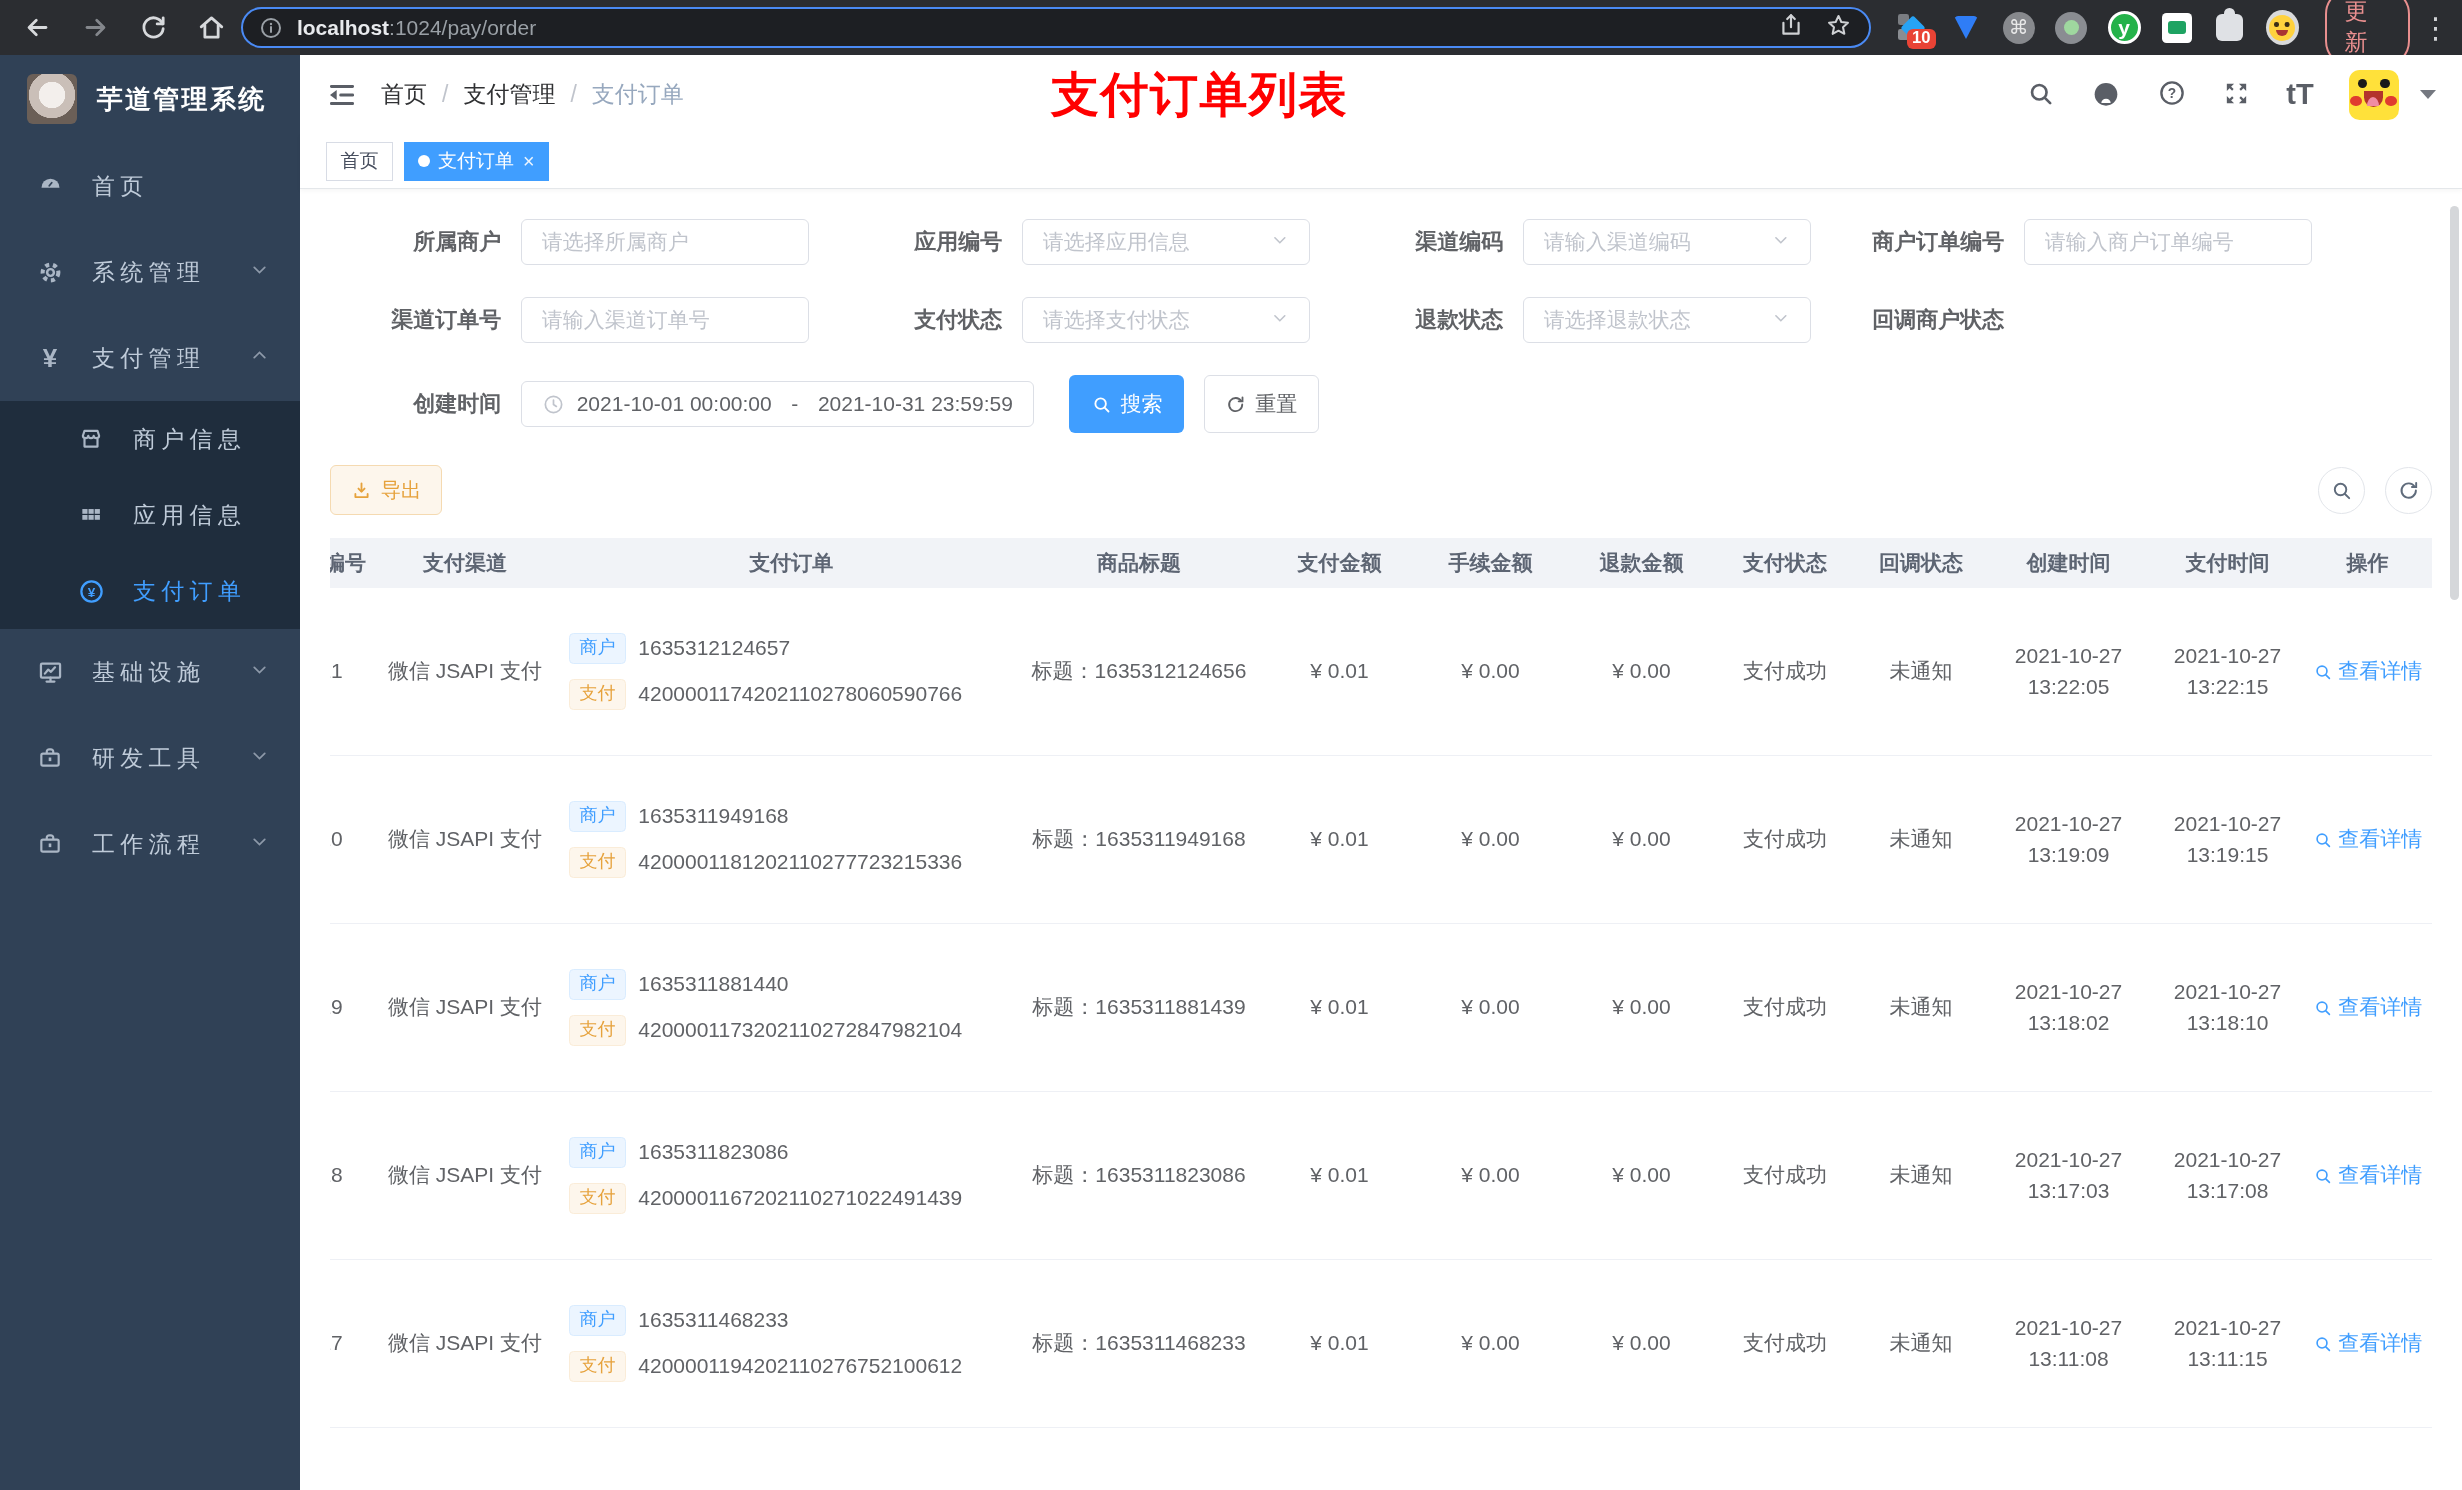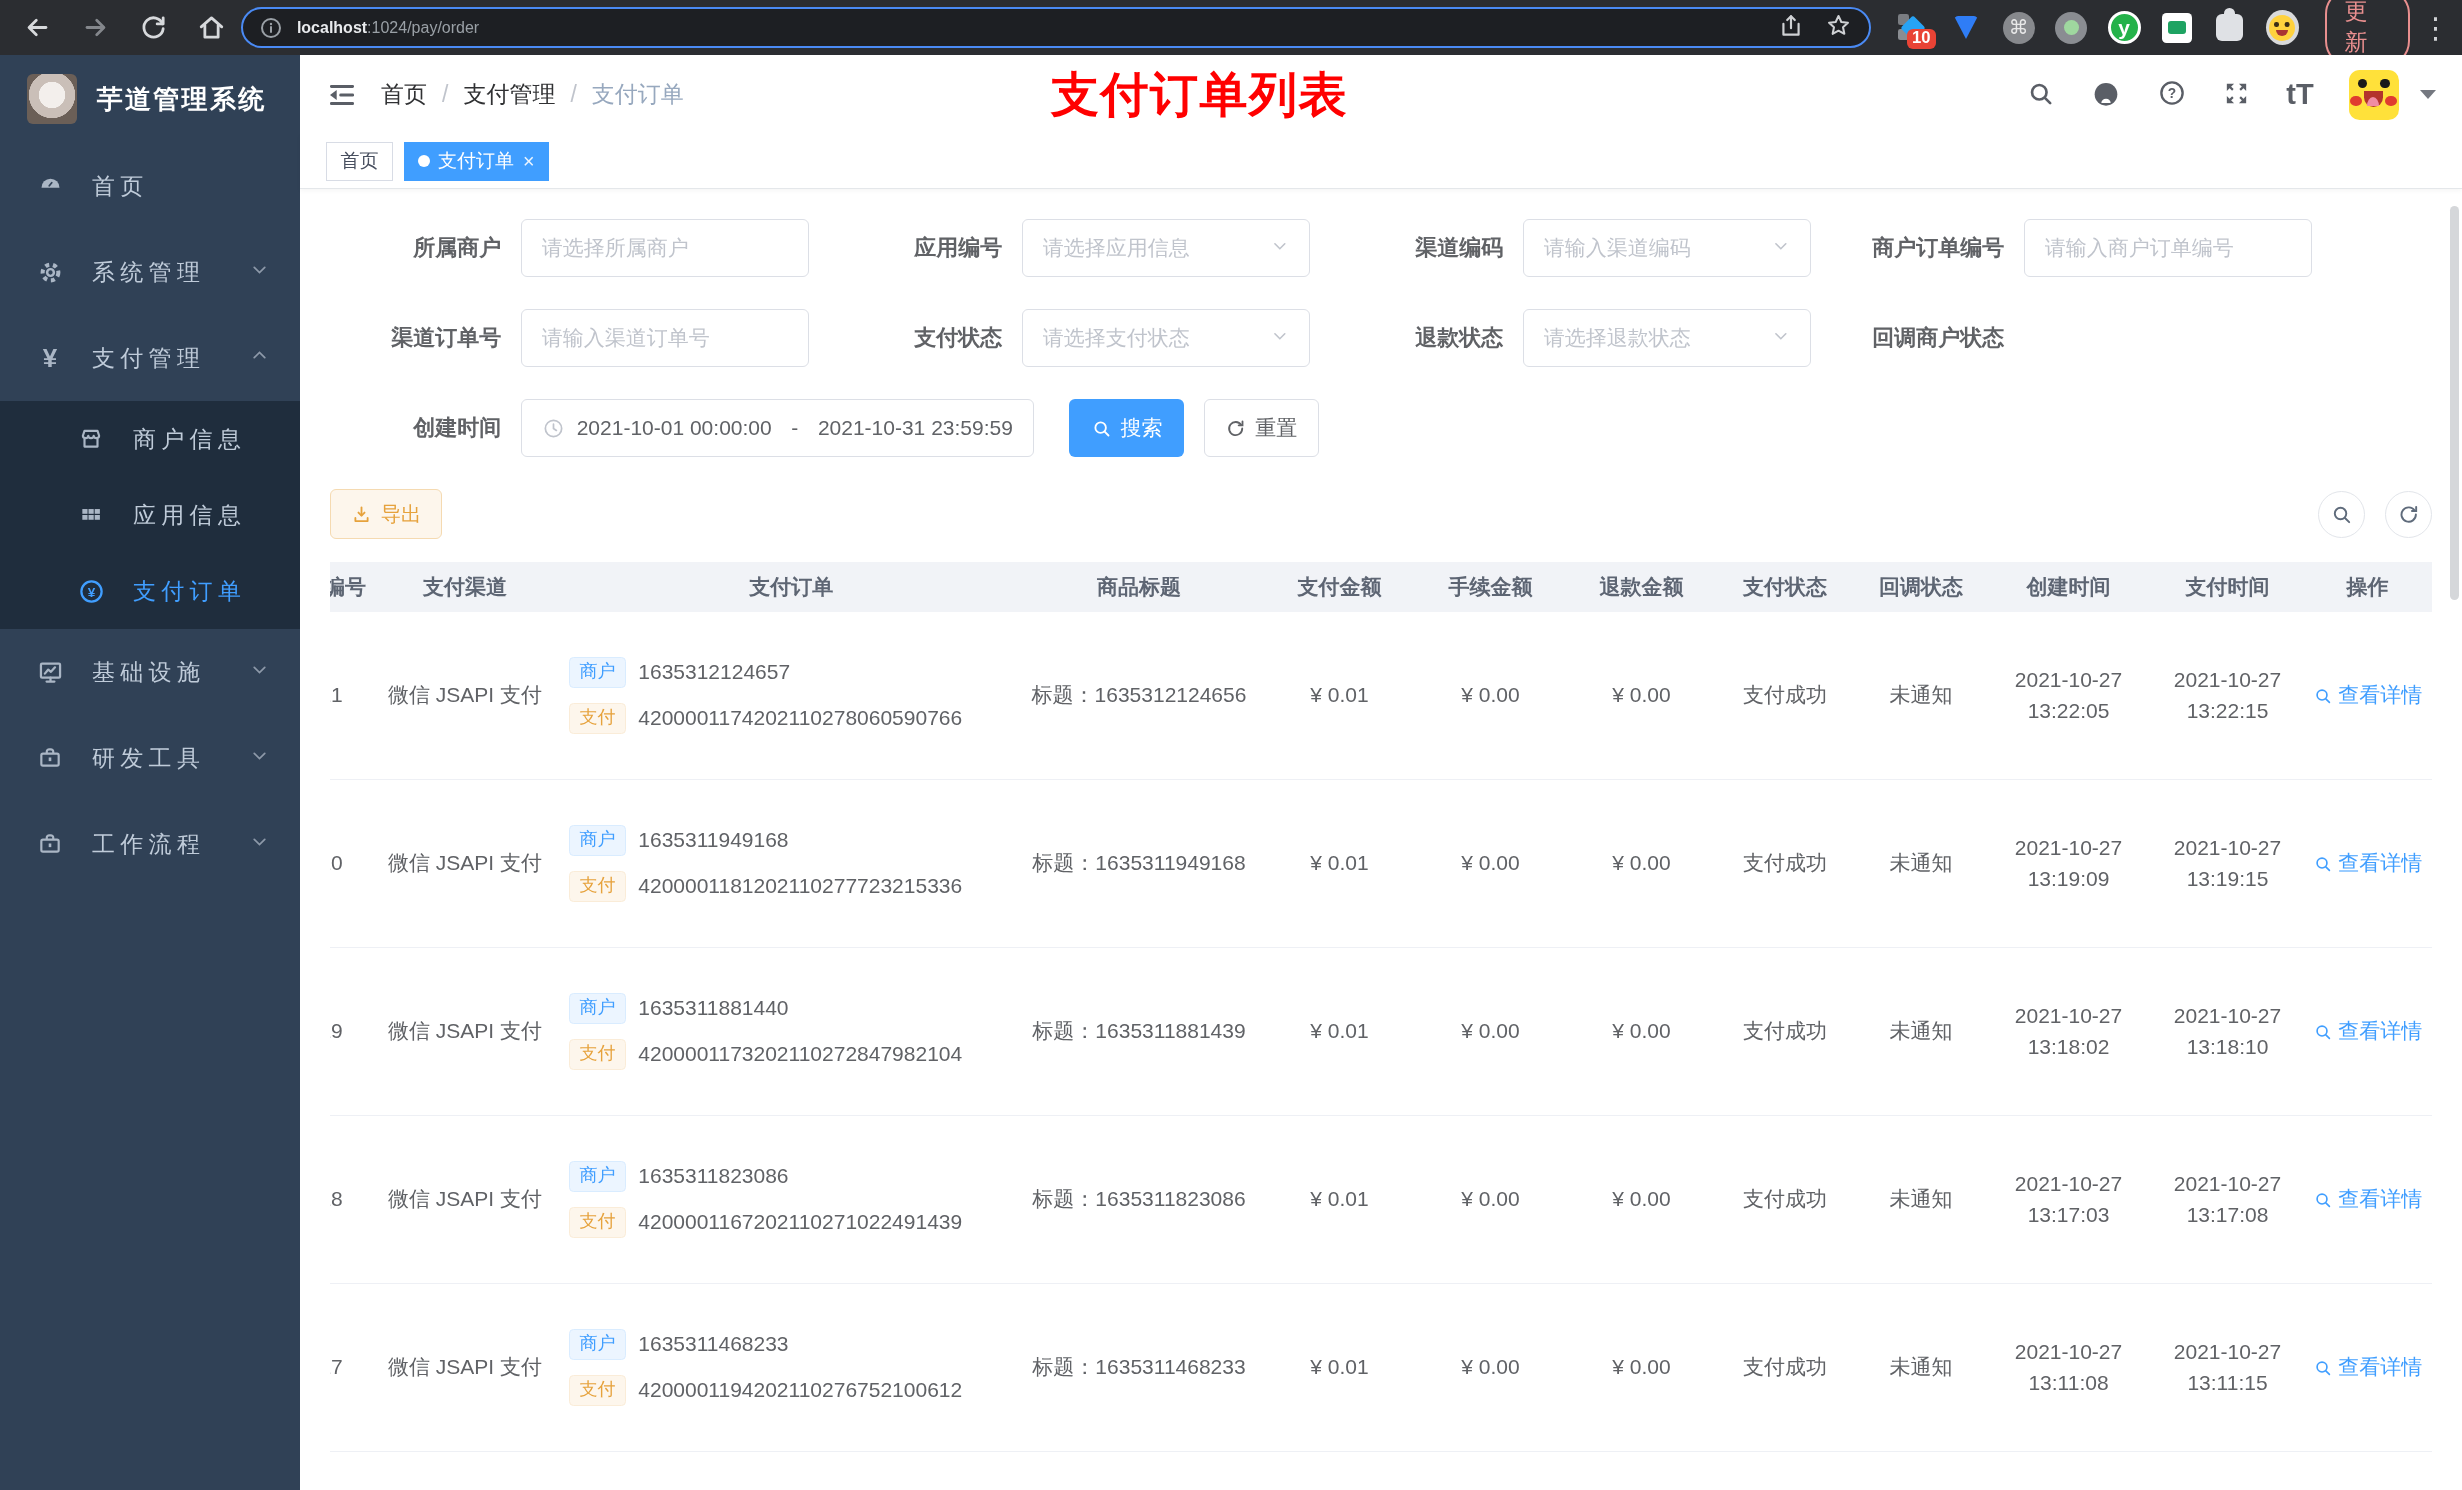--- a/index.html
+++ b/index.html
@@ -5,21 +5,21 @@
   * { box-sizing: border-box; }
   html,body { margin:0; padding:0; width:2462px; height:1490px; overflow:hidden;
     font-family:"Liberation Sans","DejaVu Sans",sans-serif; background:#fff; }
 
   
   .browser { height:55px; background:#2b2d31; display:flex; align-items:center; padding:0 12px; position:relative; }
   .bnav { display:flex; align-items:center; gap:29px; margin:0 15px 0 10.6px; color:#d7d9dc; }
   .bnav svg { display:block; }
   .fwd { color:#84878c; }
   .urlbar { width:1636px; height:41px; background:#1d1f23; border:2.3px solid #4a8af4; border-radius:23px;
-    display:flex; align-items:center; padding:0 16.7px; color:#e8eaed; font-size:16px; }
+    display:flex; align-items:center; padding:0 16.7px; color:#e8eaed; font-size:21px; }
   .urlbar .host { color:#e8eaed; font-weight:700; }
   .urlbar .path { color:#9aa0a6; }
   .url-right { margin-left:auto; display:flex; align-items:center; gap:21px; color:#cfd1d4; }
   .exts { display:flex; align-items:center; gap:19.7px; margin-left:26px; }
   .ext { width:33px; height:33px; position:relative; display:flex; align-items:center; justify-content:center; }
   .ext-badge { position:absolute; right:-6px; bottom:-4.5px; background:#e94335; color:#fff; font-size:16.7px; font-weight:700;
     border-radius:6px; padding:1.5px 5.3px; line-height:1; }
   .diamond { width:18px; height:18px; background:#27a3f5; transform:rotate(45deg); border-radius:3px; }
   .sq1 { position:absolute; left:1.5px; top:3px; width:10.6px; height:10.6px; background:#7a7d82; border-radius:2.3px; }
   .sq2 { position:absolute; left:1.5px; top:18px; width:10.6px; height:10.6px; background:#8a8d92; border-radius:2.3px; }
@@ -83,21 +83,21 @@
     background:#fff; border:1.5px solid #d8dce5; color:#495060; cursor:pointer; }
   .tag-v.active { background:#409eff; border-color:#409eff; color:#fff; }
   .tag-v .dot { width:12px; height:12px; border-radius:50%; background:#fff; }
   .tag-v .x { font-size:19.7px; opacity:.9; margin-left:1.5px; }
 
   
   .content { flex:1; padding:30px 30px 0; overflow:hidden; }
   .f-row { display:flex; margin-bottom:32px; }
   .fi { display:flex; align-items:center; width:501px; flex-shrink:0; }
   .flabel { width:191px; flex-shrink:0; text-align:right; padding-right:19.7px; font-size:22px; font-weight:600; color:#606266; white-space:nowrap; }
-  .ctrl { width:288px; height:58px; border:1.5px solid #dcdfe6; border-radius:6px; background:#fff;
+  .ctrl { width:288px; height:46px; border:1.5px solid #dcdfe6; border-radius:6px; background:#fff;
     display:flex; align-items:center; padding:0 19.7px; font-size:21px; color:#606266; }
   input.ctrl { outline:none; }
   input.ctrl::placeholder { color:#c0c4cc; }
   .sel .ph { color:#c0c4cc; white-space:nowrap; overflow:hidden; }
   .sel .chev { margin-left:auto; color:#c0c4cc; flex-shrink:0; }
   .date-box { width:513px; gap:12px; color:#606266; }
   .date-box .clk { color:#c0c4cc; display:flex; }
   .date-box .sep { color:#606266; margin:0 7.6px; }
   .btn { height:58px; border-radius:6px; font-size:21px; display:flex; align-items:center; justify-content:center; gap:9px; cursor:pointer; border:1.5px solid transparent; }
   .btn-search { width:115px; margin-left:35px; background:#409eff; color:#fff; }

